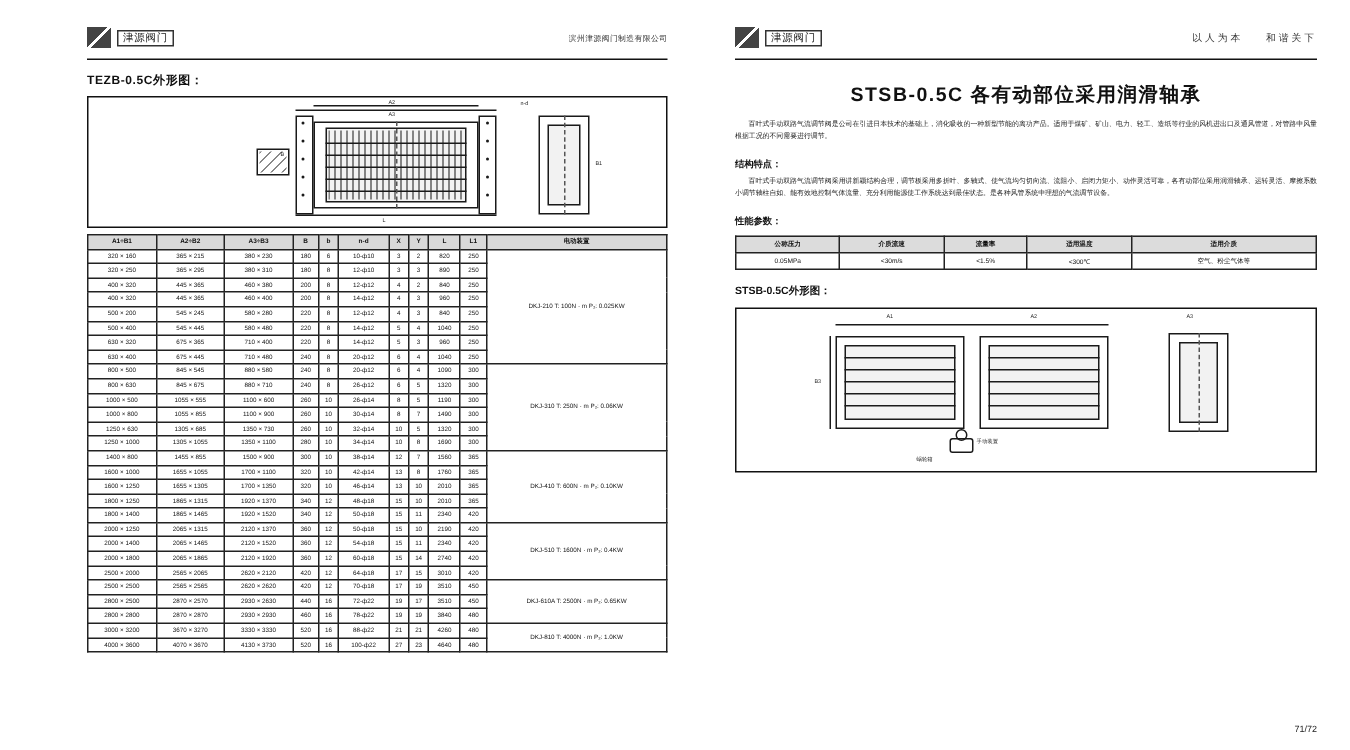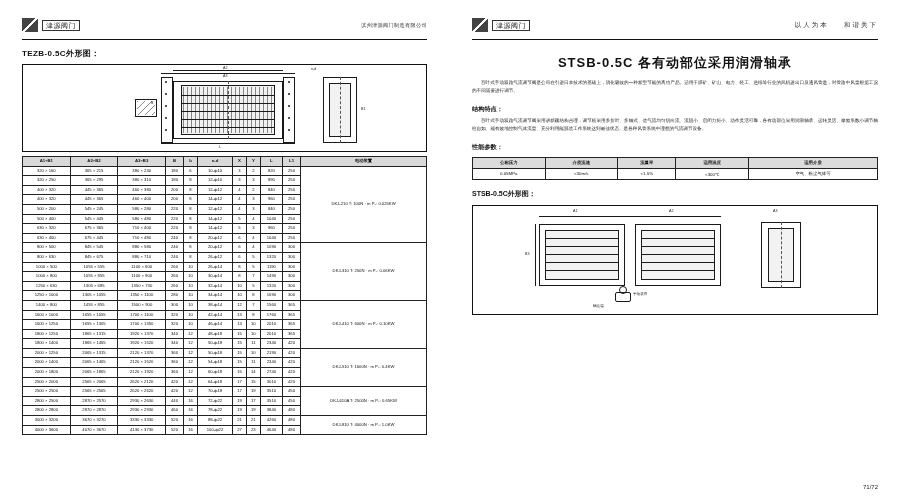--- a/index.html
+++ b/index.html
@@ -14,21 +14,21 @@
     width: 900px; height: 500px;
     background: #ffffff;
     display: flex;
   }
   .page {
     position: relative;
     width: 450px; height: 500px;
     background: #ffffff;
     padding: 14px 22px 10px 22px;
   }
-  .page.left { border-right: 1px solid #ffffff; }
+  .page.left { border-right: 1px solid #ffffff; margin-left: 36px; }
 
   
   .pg-header {
     display: flex; align-items: center; justify-content: space-between;
     border-bottom: 1px solid #111;
     padding-bottom: 3px;
     height: 26px;
   }
   .brand { display: flex; align-items: center; gap: 4px; }
   .brand-mark {

